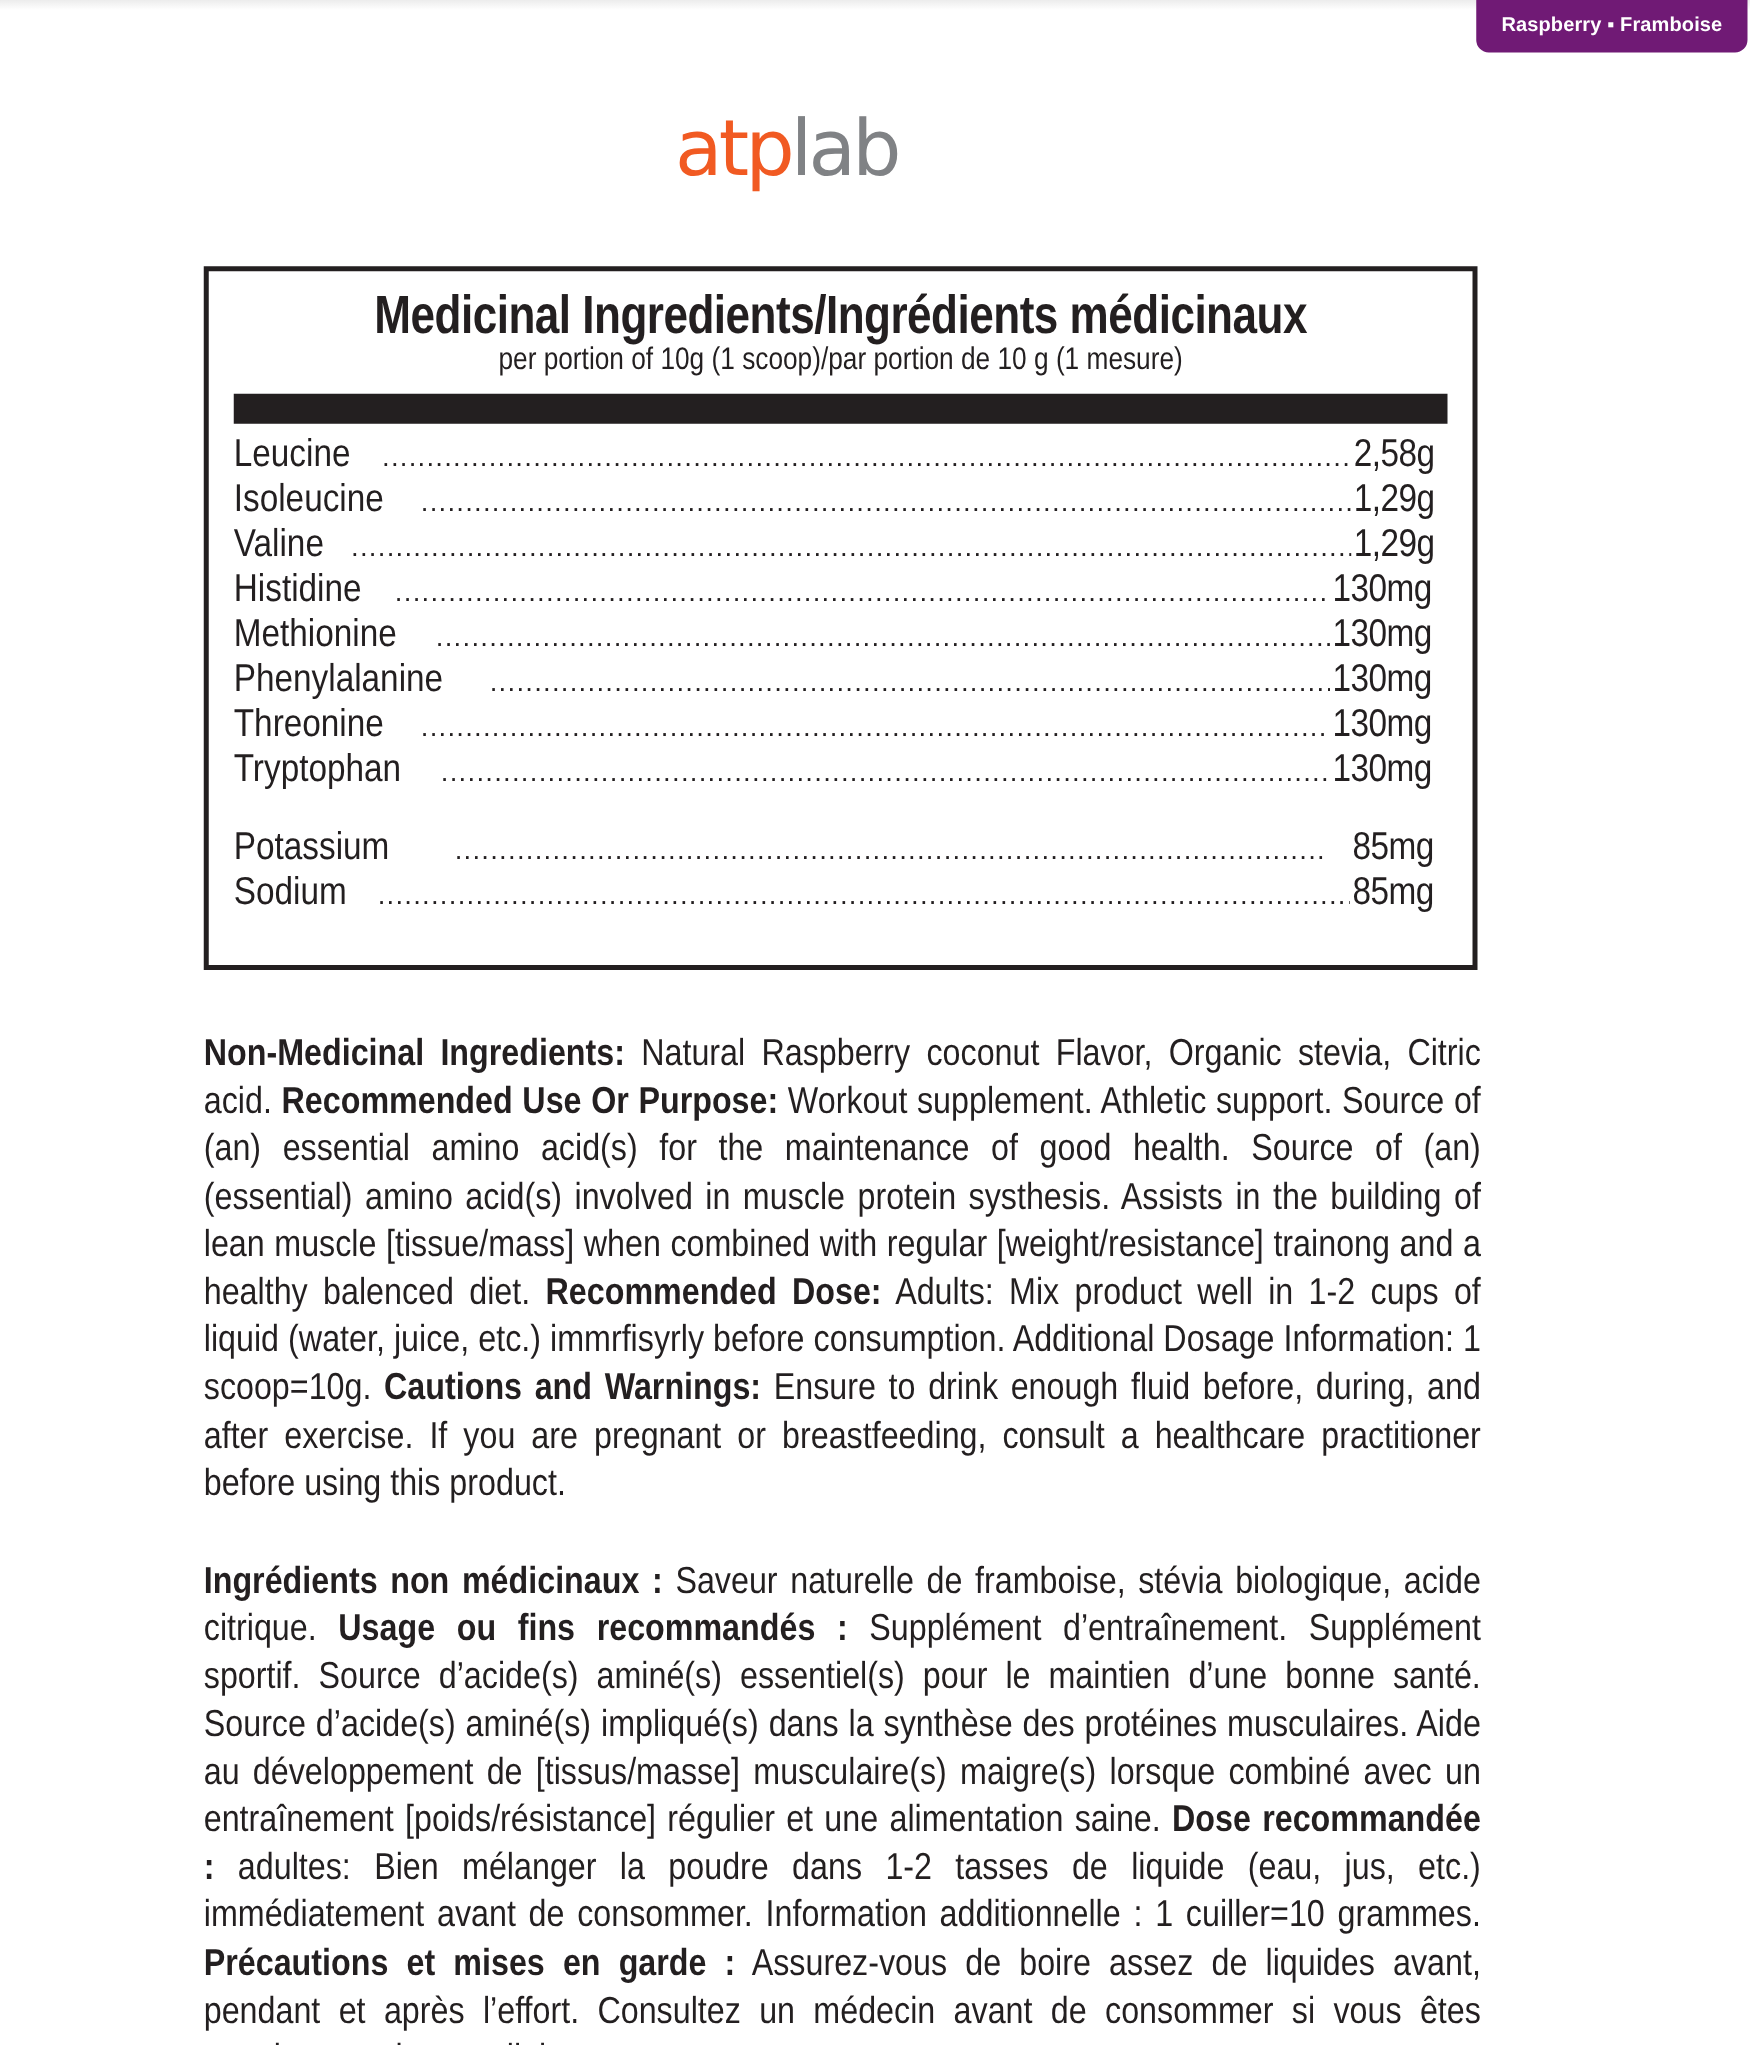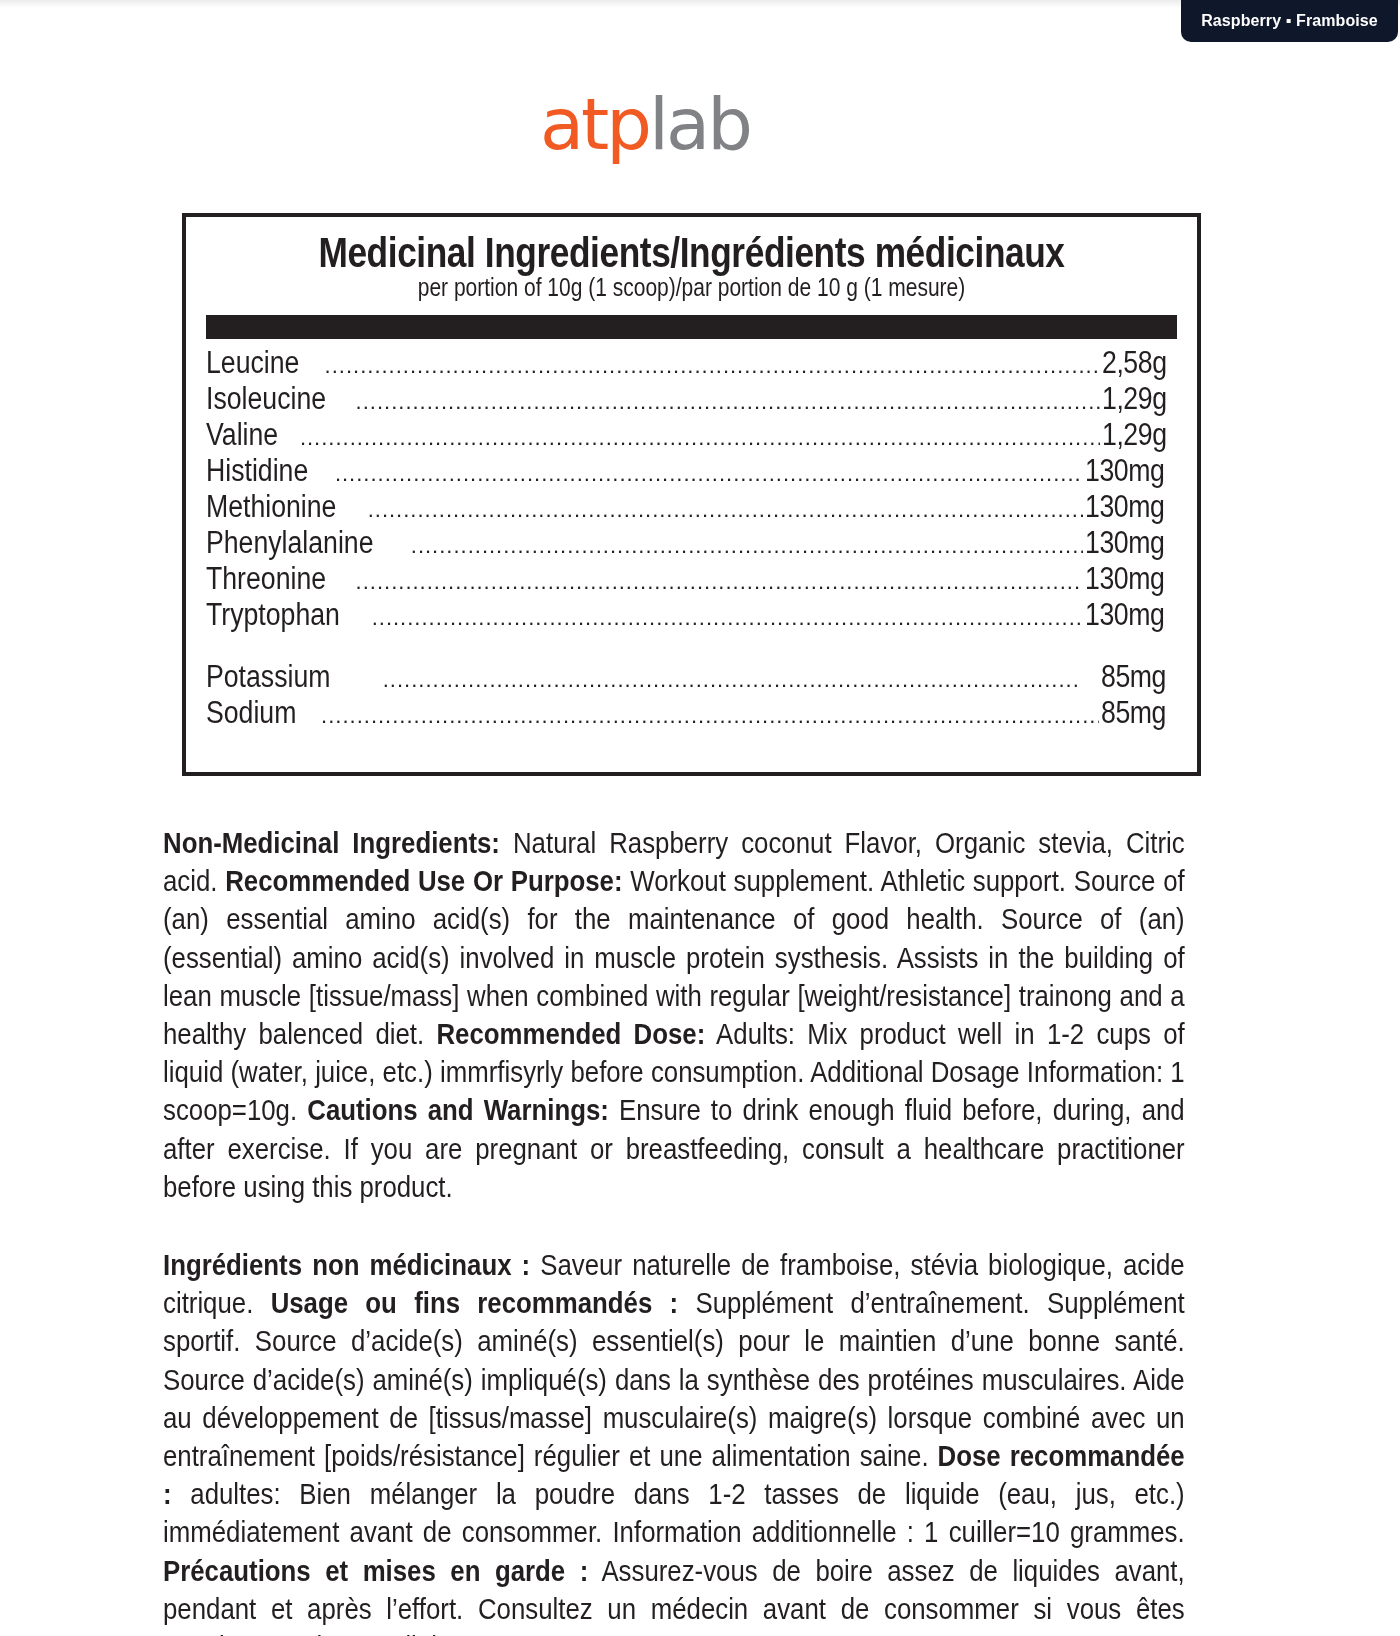--- a/index.html
+++ b/index.html
@@ -4,26 +4,26 @@
 <style>
   html, body { margin: 0; padding: 0; background: #ffffff; }
   body { width: 1400px; height: 1636px; position: relative; overflow: hidden;
          font-family: "Liberation Sans", sans-serif; color: #231f20; }
   .top-shadow { position: absolute; left: 0; top: 0; width: 1400px; height: 8px;
                 background: linear-gradient(#ececec, #ffffff); }
   .flavor-badge { position: absolute; left: 1181px; top: 0; width: 217px; height: 42px;
                   border-radius: 0 0 10px 10px; color: #fff; font-weight: bold;
                   font-size: 16px; display: flex; align-items: center; justify-content: center;
                   letter-spacing: 0.1px; }
-  .logo { position: absolute; left: 540px; top: 88px; font-size: 72px; letter-spacing: -3px;
+  .logo { position: absolute; left: 540px; top: 88px; font-size: 62px; letter-spacing: -3px;
           font-family: "DejaVu Sans", sans-serif; line-height: 1; }
   .logo .a { color: #f15a22; }
   .logo .b { color: #808285; }
   .panel { position: absolute; left: 163px; top: 213px; width: 1019px; height: 563px;
-           border: 4px solid #231f20; box-sizing: border-box; margin-left: 19px; }
+           border: 4px solid #231f20; box-sizing: border-box; }
   .panel-title { position: absolute; left: 0; right: 0; top: 14px; text-align: center;
                  font-weight: bold; font-size: 43px; transform: scaleX(0.82);
                  letter-spacing: -0.5px; line-height: 1; }
   .panel-sub { position: absolute; left: 0; right: 0; top: 58px; text-align: center;
                font-size: 25px; transform: scaleX(0.84); line-height: 1; }
   .black-bar { position: absolute; left: 20px; right: 20px; top: 98px; height: 24px;
                background: #231f20; }
   .rows { position: absolute; left: 20px; right: 20px; top: 128px; }
   .row { display: flex; align-items: baseline; height: 36px; font-size: 31px;
          line-height: 36px; overflow: hidden; white-space: nowrap; justify-content: center; }
@@ -39,21 +39,21 @@
   .text-inner { width: 1188px; transform: scaleX(0.86); transform-origin: left top; }
   .text-block b { font-weight: bold; }
   .en { top: 824px; }
   .fr { top: 1246px; }
 </style>
 </head>
 <body>
 
 <div class="top-shadow"></div>
 
-<div class="flavor-badge" id="flavor-badge" style="background: #0f172a; align-items: center;">
+<div class="flavor-badge" id="flavor-badge" style="background: #701a75; align-items: center;">
   <span>Raspberry ▪ Framboise</span>
 </div>
 
 <div class="logo">
   <span class="a">atp</span><span class="b">lab</span>
 </div>
 
 <div class="panel">
   <div class="panel-title">Medicinal Ingredients/Ingrédients médicinaux</div>
   <div class="panel-sub">per portion of 10g (1 scoop)/par portion de 10 g (1 mesure)</div>

